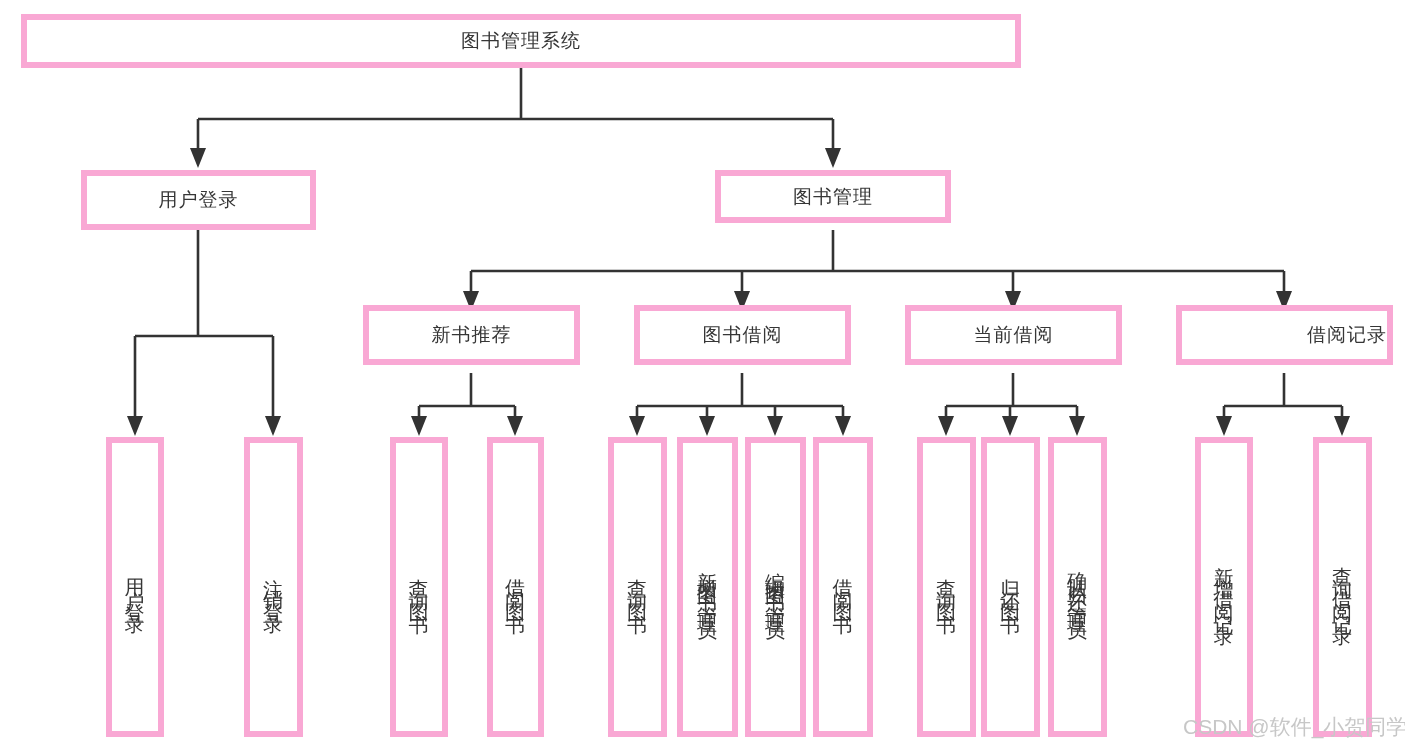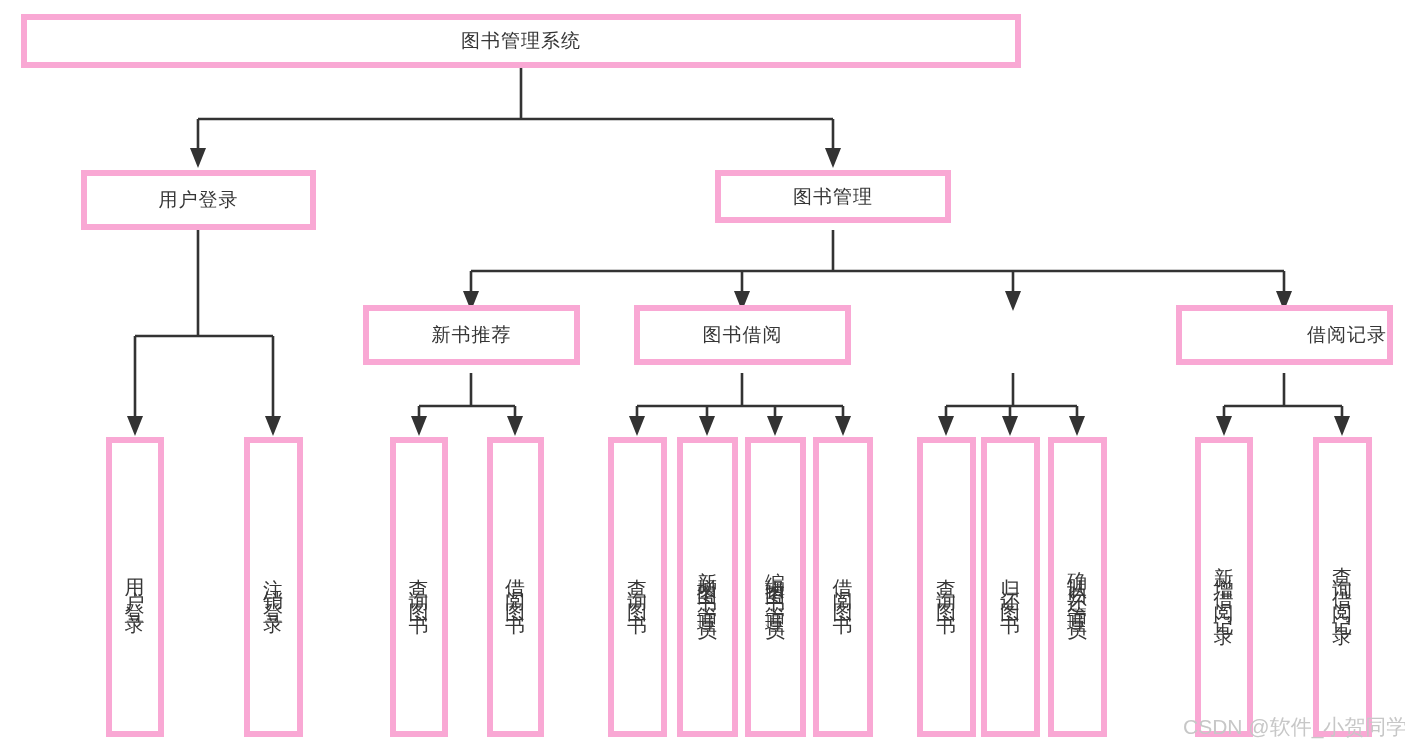--- a/index.html
+++ b/index.html
@@ -121,20 +121,23 @@
   <div class="box lvl2b">
     <span>图书管理</span>
   </div>
 
   <div class="box lvl3 l3a">
     <span>新书推荐</span>
   </div>
   <div class="box lvl3 l3b">
     <span>图书借阅</span>
   </div>
+  <div class="box lvl3 l3c">
+    <span>当前借阅</span>
+  </div>
   <div class="box lvl3 l3d">
     <span>借阅记录</span>
   </div>
 
   <div class="box leaf a1">
     <span>用户登录</span>
   </div>
   <div class="box leaf a2">
     <span>注销登录</span>
   </div>

